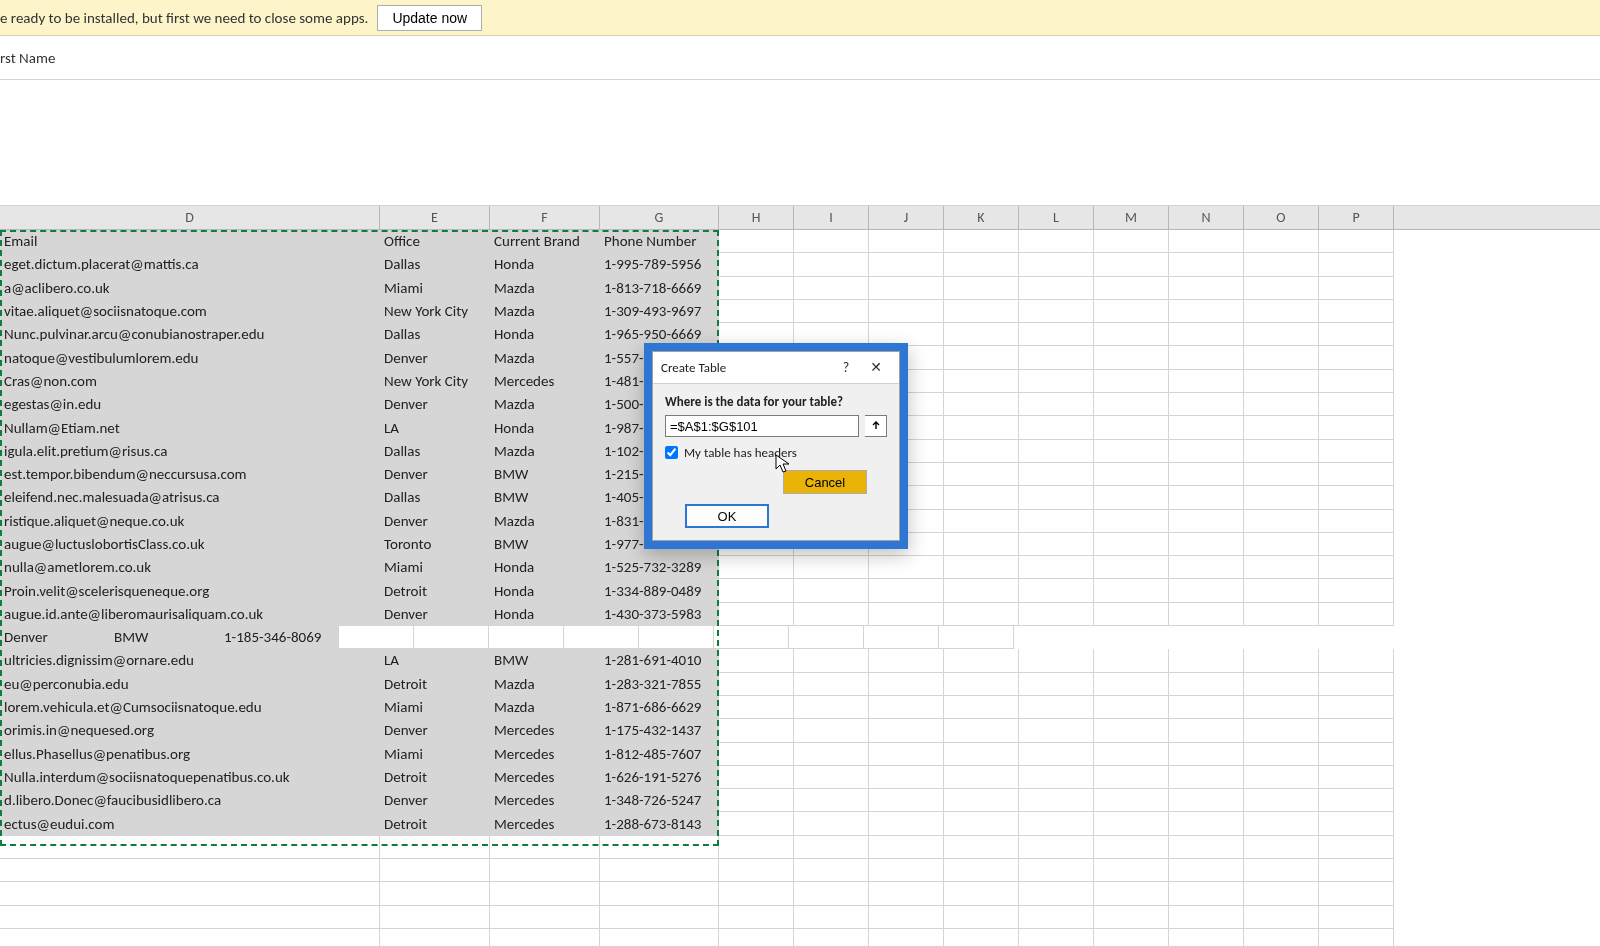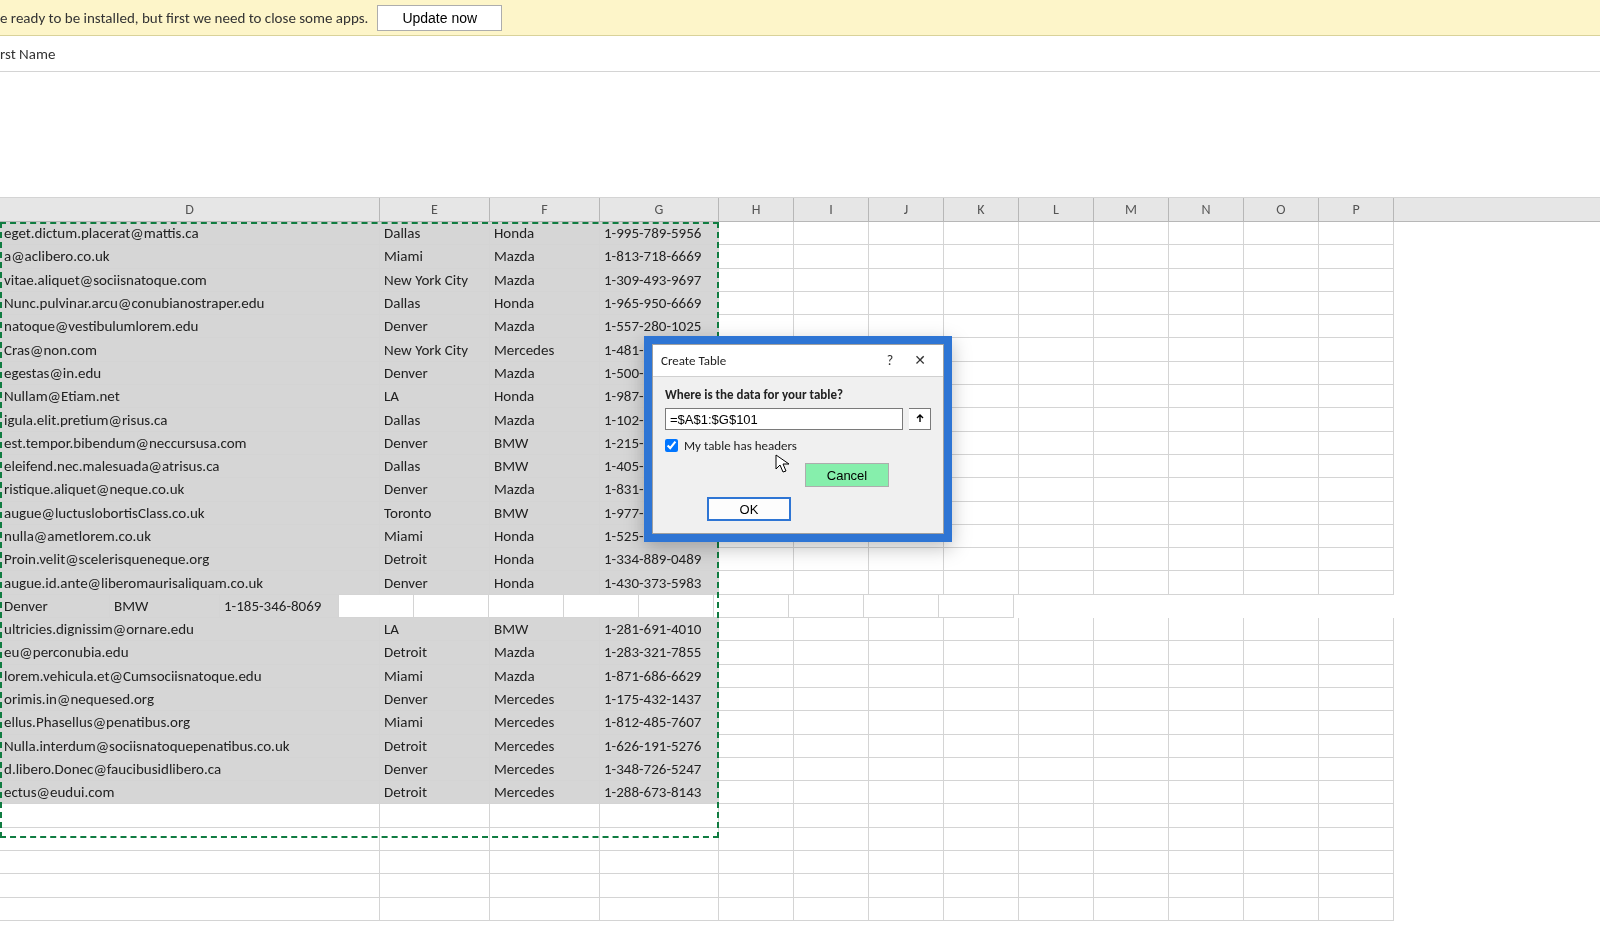--- a/index.html
+++ b/index.html
@@ -11,27 +11,27 @@
     height: 36px;
     display: flex;
     align-items: center;
     padding-left: 0;
     color: #333;
   }
   .update-bar .msg { padding: 0 9px 0 0; }
   .update-bar .btn {
     background: #fff;
     border: 1px solid #adadad;
-    padding: 4px 24px;
+    padding: 4px 14px;
     font-size: 14px;
     cursor: pointer;
   }
 
   .formula-area {
-    height: 36px;
+    height: 44px;
     display: flex;
     align-items: center;
     padding: 6px 0;
     border-bottom: 1px solid #d4d4d4;
     color: #333;
   }
 
   .blank-ribbon {
     height: 126px;
     background: #fff;
@@ -80,22 +80,22 @@
     left: 0; top: 24px;
     width: 719px;
     height: 616px;
     border: 2px dashed #107c41;
     pointer-events: none;
   }
 
   
   .dlg-outer {
     position: absolute;
-    left: 644px; top: 336px;
-    width: 308px;
+    left: 644px; top: 343px;
+    width: 264px;
     border: 8px solid #2e75d4;
     background: #2e75d4;
     box-shadow: 0 6px 18px rgba(0,0,0,0.25);
   }
   .dlg {
     background: #f0f0f0;
     border: 1px solid #a0a0a0;
     font-size: 13px;
     color: #222;
   }
@@ -114,21 +114,21 @@
   .dlg-range input[type=text] {
     flex: 1; border: 1px solid #7a7a7a; padding: 2px 4px; font-size: 13px; height: 22px;
   }
   .dlg-range .refbtn {
     width: 22px; height: 22px; border: 1px solid #7a7a7a; border-left: none;
     background: #fff; display:flex; align-items:center; justify-content:center; cursor:pointer;
   }
   .dlg-check { display:flex; align-items:center; gap:6px; margin-bottom: 10px; }
   .dlg-actions { display:flex; justify-content:center; gap:14px; }
   .dlg-actions button {
-    width: 84px; height: 24px; border: 1px solid #adadad; background: #86efac; cursor:pointer; font-size:13px;
+    width: 84px; height: 24px; border: 1px solid #adadad; background: #eab308; cursor:pointer; font-size:13px;
   }
   .dlg-actions button.primary { border: 2px solid #2e75d4; background: #fdfdfd; margin-top: 34px; }
 
   .cursor-ptr {
     position: absolute;
     left: 775px; top: 454px;
     width: 16px; height: 20px;
     pointer-events: none;
   }
 </style>
@@ -158,20 +158,35 @@
     <div class="ch cJ">J</div>
     <div class="ch cK">K</div>
     <div class="ch cL">L</div>
     <div class="ch cM">M</div>
     <div class="ch cN">N</div>
     <div class="ch cO">O</div>
     <div class="ch cP">P</div>
   </div>
 
   <div class="rows" id="rows">
+      <div class="row">
+        <div class="cell sel header-like cD">Email</div>
+        <div class="cell sel header-like cE">Office</div>
+        <div class="cell sel header-like cF">Current Brand</div>
+        <div class="cell sel header-like cG">Phone Number</div>
+        <div class="cell cH"></div>
+        <div class="cell cI"></div>
+        <div class="cell cJ"></div>
+        <div class="cell cK"></div>
+        <div class="cell cL"></div>
+        <div class="cell cM"></div>
+        <div class="cell cN"></div>
+        <div class="cell cO"></div>
+        <div class="cell cP"></div>
+      </div>
       <div class="row">
         <div class="cell sel cD">eget.dictum.placerat@mattis.ca</div>
         <div class="cell sel cE">Dallas</div>
         <div class="cell sel cF">Honda</div>
         <div class="cell sel cG">1-995-789-5956</div>
         <div class="cell cH"></div>
         <div class="cell cI"></div>
         <div class="cell cJ"></div>
         <div class="cell cK"></div>
         <div class="cell cL"></div>

